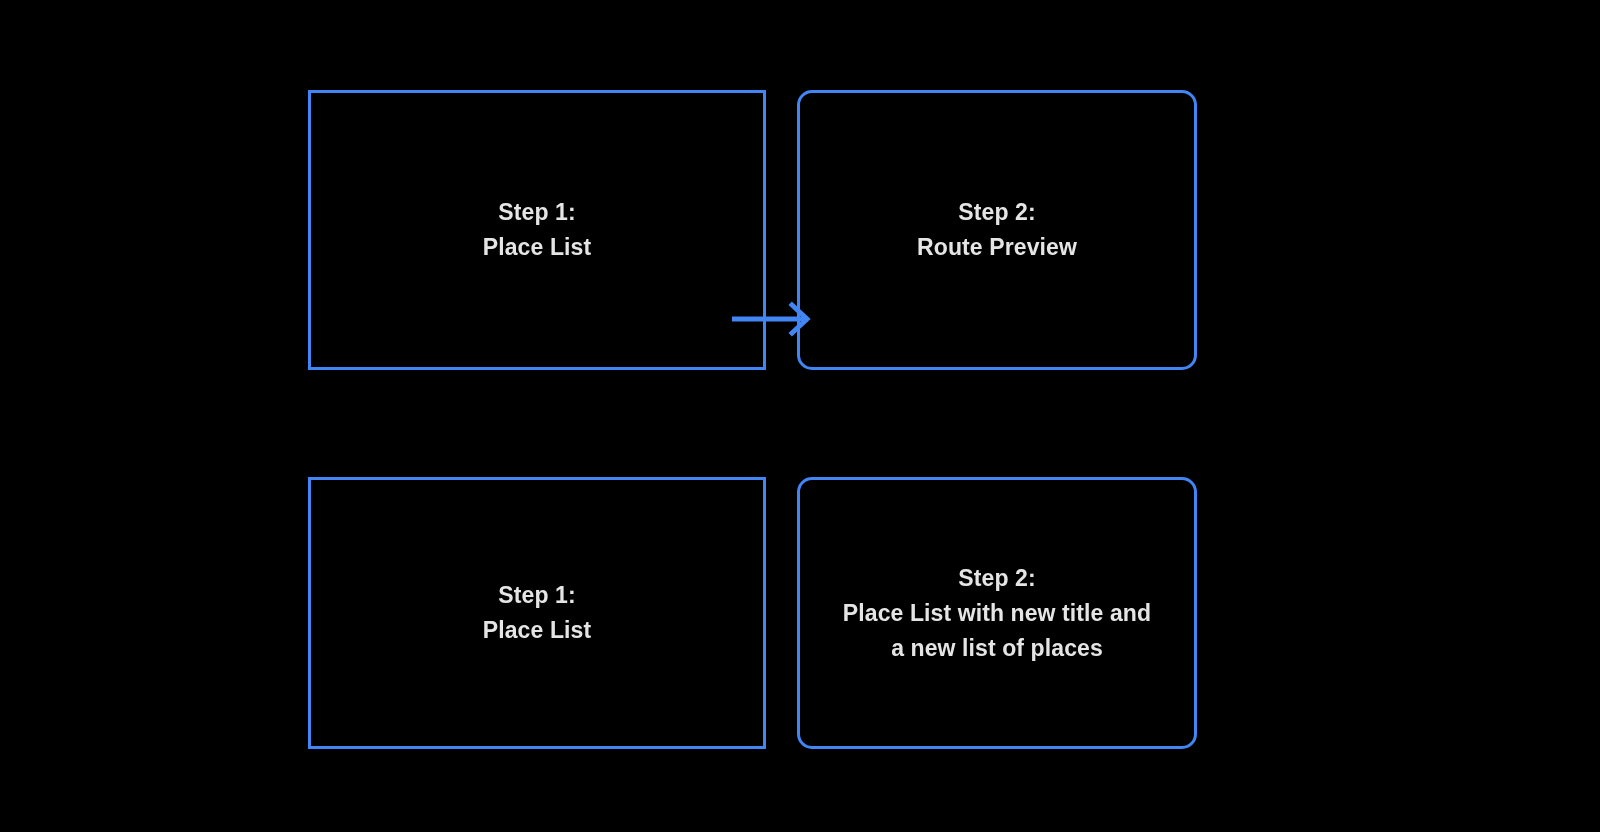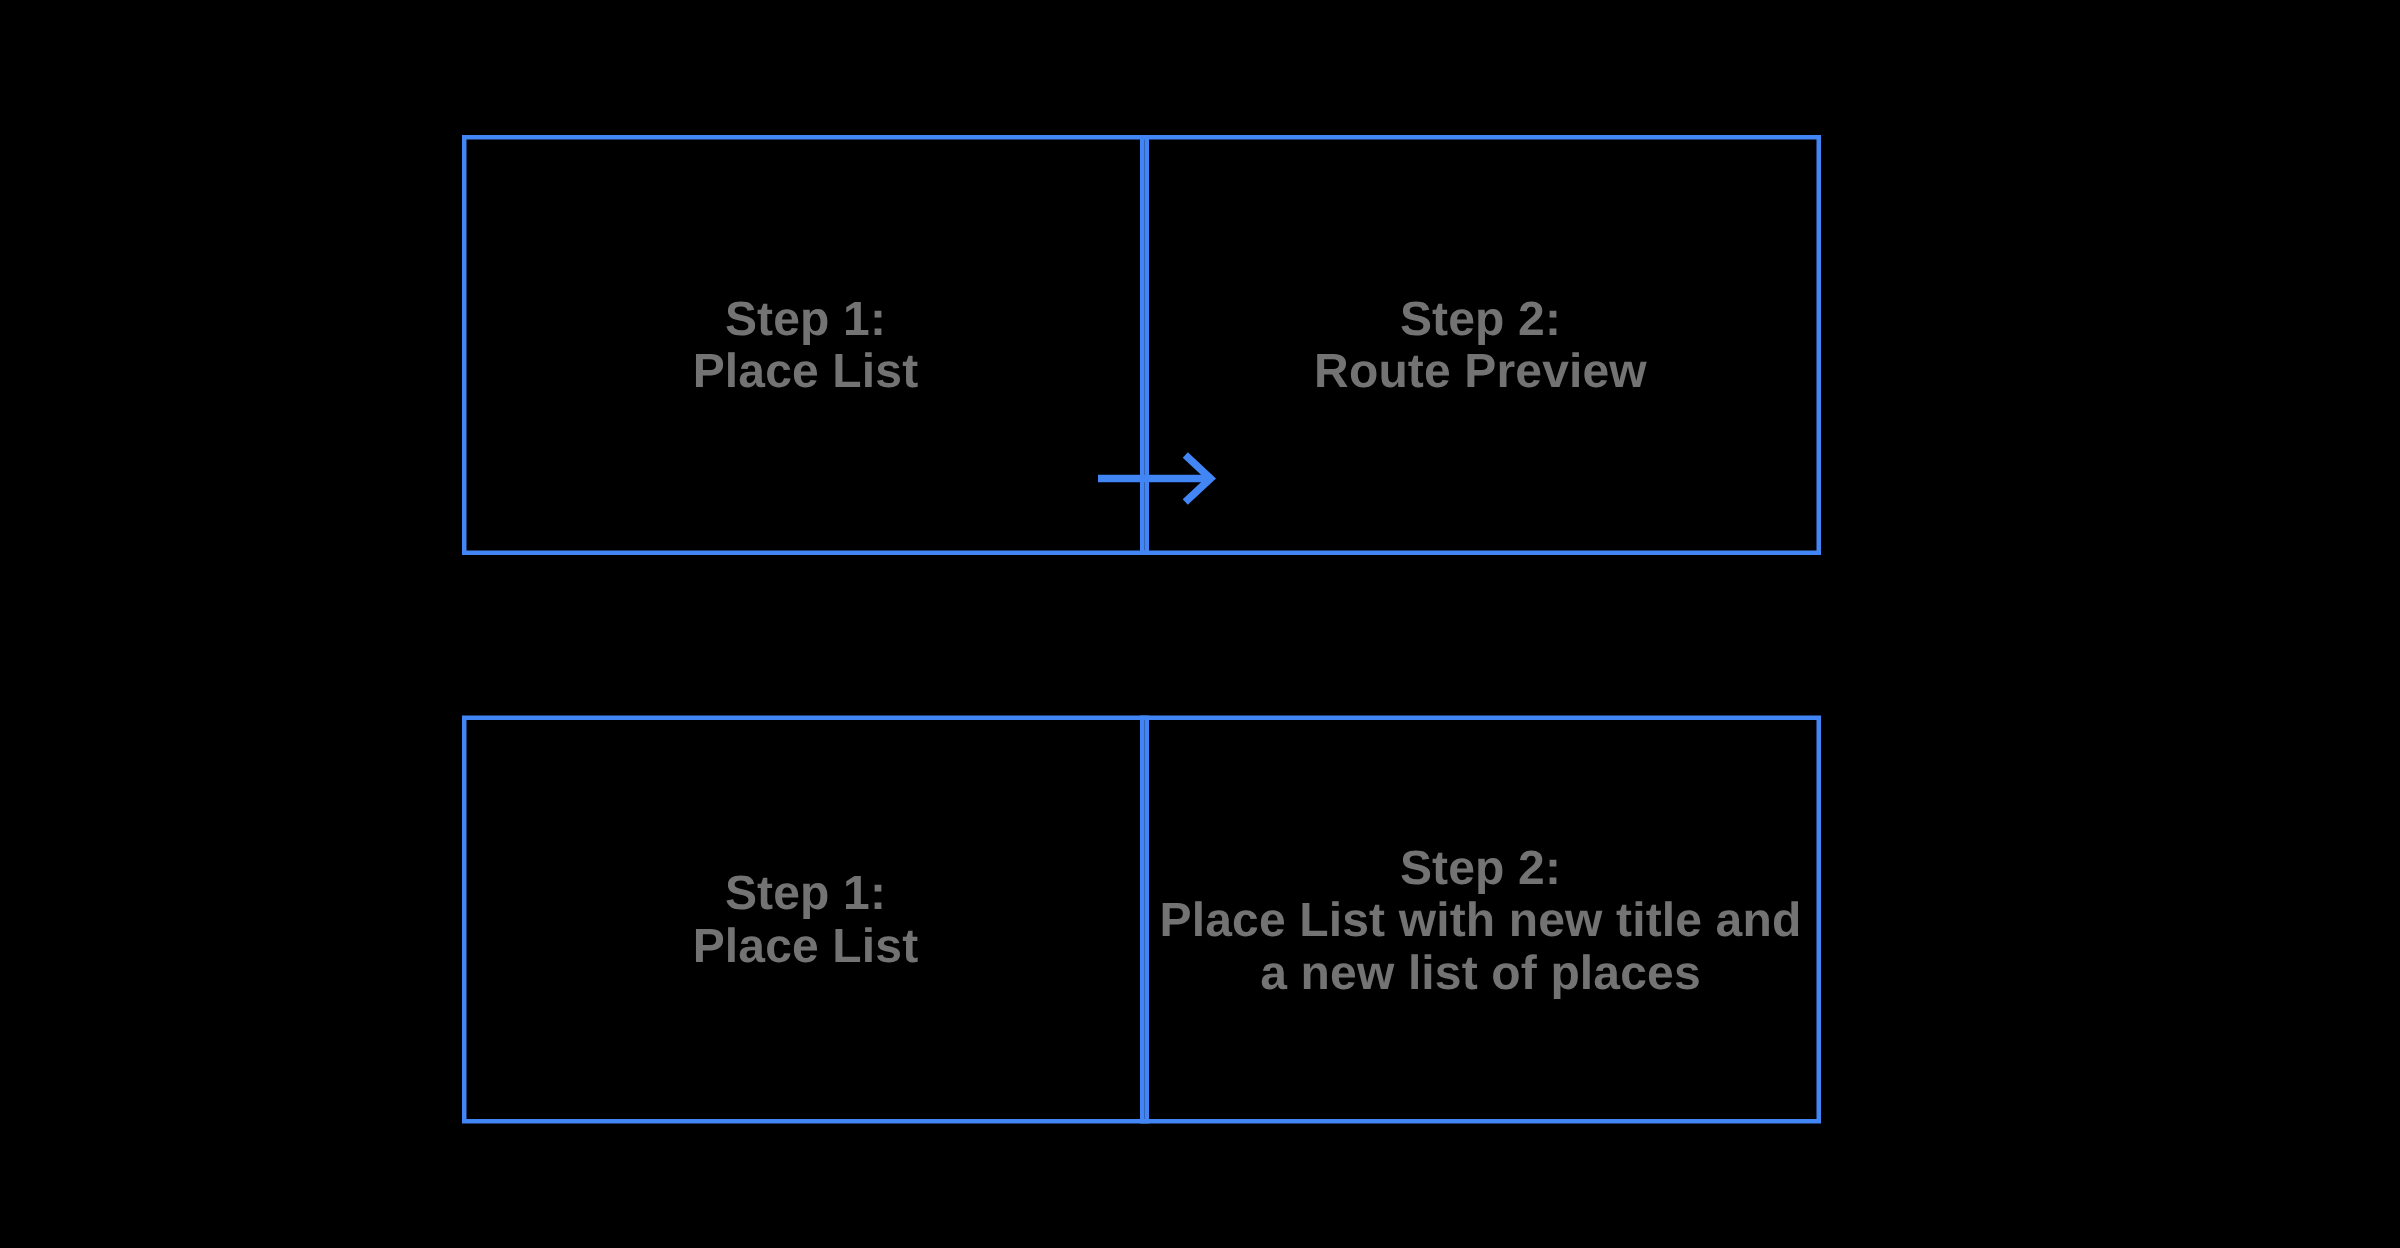--- a/index.html
+++ b/index.html
@@ -38,27 +38,27 @@
     background: transparent;
     display: flex;
     align-items: center;
     justify-content: center;
     text-align: center;
   }
   #row-top .step-box    { height: 280px; }
   #row-bottom .step-box { height: 272px; }
 
   .step-box.left  { left: 308px; width: 458px; }
-  .step-box.right { left: 760px; width: 454px; }
+  .step-box.right { left: 797px; width: 400px; border-radius: 15px; }
 
   .step-label {
-    color: #737373;
+    color: #e5e5e5;
     font-family: "Liberation Sans", sans-serif;
     font-weight: bold;
-    font-size: 32px;
+    font-size: 23px;
     line-height: 35px;
     letter-spacing: 0.1px;
     white-space: pre-line;
     padding: 0 10px;
   }
 
   
   .connector {
     position: absolute;
     height: 40px;

